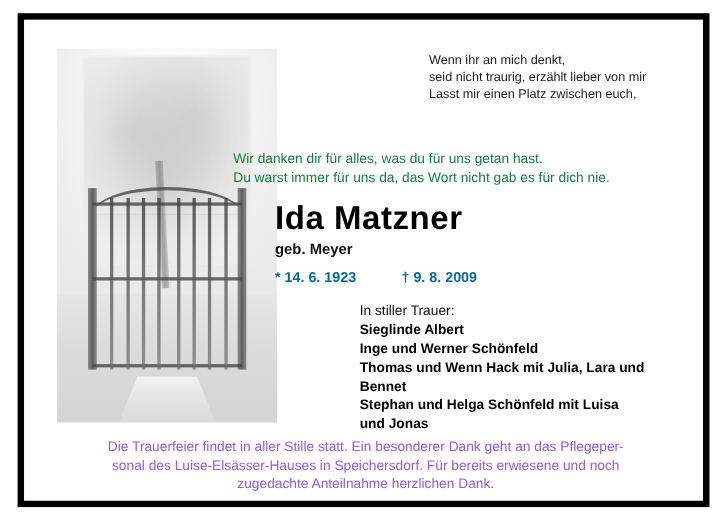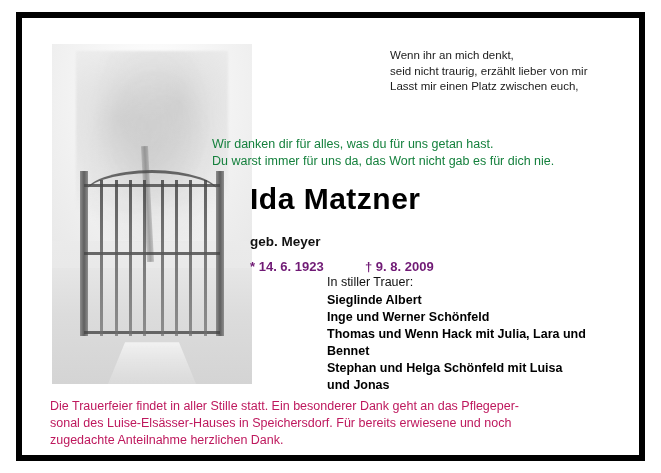--- a/index.html
+++ b/index.html
@@ -166,28 +166,28 @@
   .name {
     font-size: 30px;
     font-weight: bold;
     letter-spacing: 0.5px;
     color: #000;
     line-height: 34px;
   }
   .maiden {
     font-size: 13.5px;
     font-weight: bold;
-    margin-top: 18px;
+    margin-top: 3px;
     color: #111;
   }
   .dates {
     font-size: 13px;
     font-weight: bold;
     margin-top: 10px;
-    color: #701a75;
+    color: #0369a1;
   }
   .dates .sep { display: inline-block; width: 34px; }
 
   
   .mourners {
     position: absolute;
     left: 305px;
     top: 256px;
     width: 318px;
     font-size: 12.5px;
@@ -204,21 +204,22 @@
   }
 
   
   .footer {
     position: absolute;
     left: 28px;
     right: 24px;
     top: 380px;
     font-size: 12.5px;
     line-height: 17px;
-    color: #be185d;
+    color: #8b5cf6;
+    text-align: center;
   }
 </style>
 </head>
 <body>
 
 <div class="page">
   <div class="notice">
     <div class="inner">
 
       <div class="photo">

